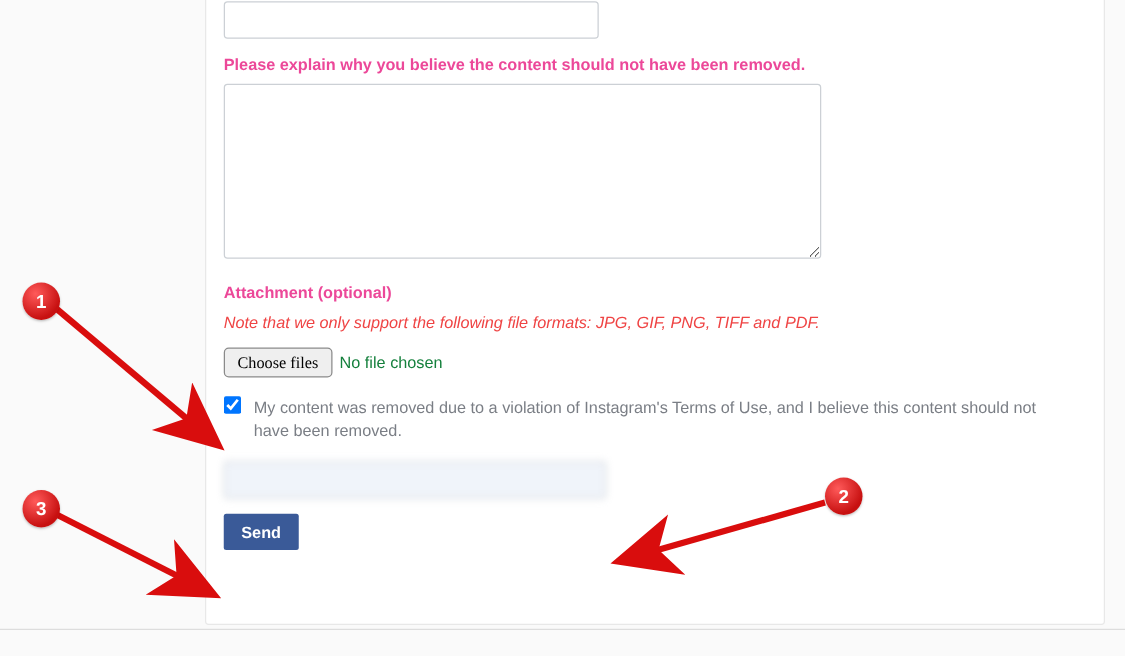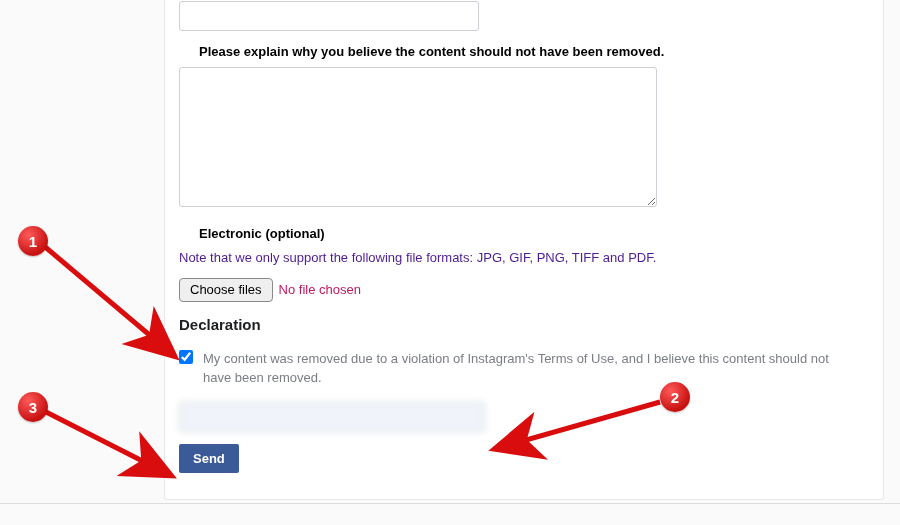--- a/index.html
+++ b/index.html
@@ -26,62 +26,62 @@
       width: 300px;
       height: 30px;
       border: 1px solid #ccd0d5;
       border-radius: 3px;
       margin-bottom: 12px;
       margin-top: 6px;
     }
     .field-label {
       font-size: 13px;
       font-weight: 600;
-      color: #000000;
+      color: #ec4899;
       margin-bottom: 6px;
       line-height: 1.4;
-      margin-left: 20px;
     }
     textarea.big {
       width: 478px;
       height: 140px;
       border: 1px solid #ccd0d5;
       border-radius: 3px;
       resize: both;
       font-family: inherit;
       font-size: 13px;
       padding: 6px;
       margin-bottom: 18px;
       display: block;
     }
     .note-text {
       font-size: 13px;
-      color: #4c1d95;
+      color: #ef4444;
       margin-bottom: 10px;
       line-height: 1.4;
+      font-style: italic;
     }
     .file-row {
       display: flex;
       align-items: center;
       gap: 6px;
       margin-bottom: 14px;
     }
     .choose-btn {
-      font-family: Liberation Sans, sans-serif;
+      font-family: Liberation Serif, serif;
       font-size: 13px;
       padding: 2px 10px;
       height: 24px;
       border: 1px solid #8a8a8a;
       background: #efefef;
       border-radius: 4px;
       cursor: pointer;
     }
     .file-status {
       font-size: 13px;
-      color: #be185d;
+      color: #15803d;
     }
     .section-head {
       font-size: 15px;
       font-weight: 700;
       color: #1c1e21;
       margin-bottom: 16px;
     }
     .check-row {
       display: flex;
       align-items: flex-start;
@@ -156,28 +156,27 @@
 </head>
 <body>
 
 <div class="card">
 
   <div class="prev-input"></div>
 
   <div class="field-label">Please explain why you believe the content should not have been removed.</div>
   <textarea class="big" style=""></textarea>
 
-  <div class="field-label">Electronic (optional)</div>
+  <div class="field-label">Attachment (optional)</div>
   <div class="note-text">Note that we only support the following file formats: JPG, GIF, PNG, TIFF and PDF.</div>
   <div class="file-row">
     <button class="choose-btn">Choose files</button>
     <span class="file-status">No file chosen</span>
   </div>
 
-  <div class="section-head">Declaration</div>
 
   <div class="check-row">
     <input type="checkbox" checked="" style="">
     <div class="txt">My content was removed due to a violation of Instagram's Terms of Use, and I believe this content should not have been removed.</div>
   </div>
 
   <input class="sig-input" type="text" value=" " style="">
 
   <button class="send-btn">Send</button>
 

